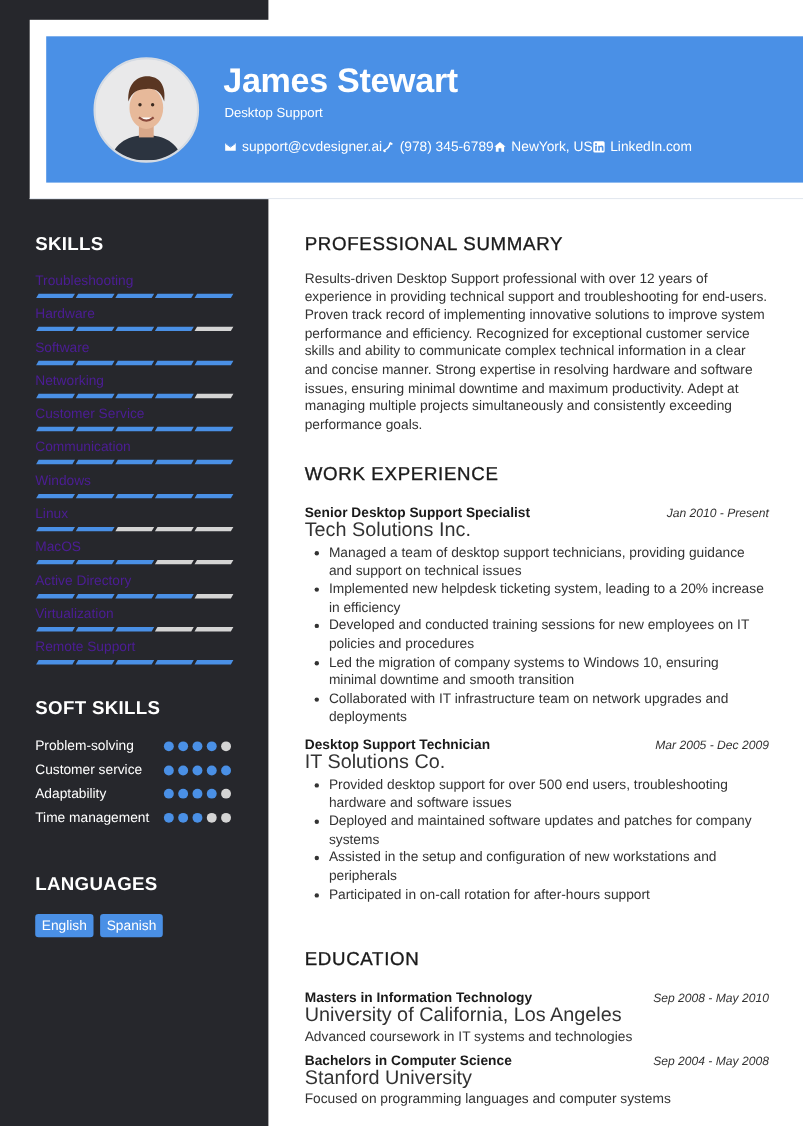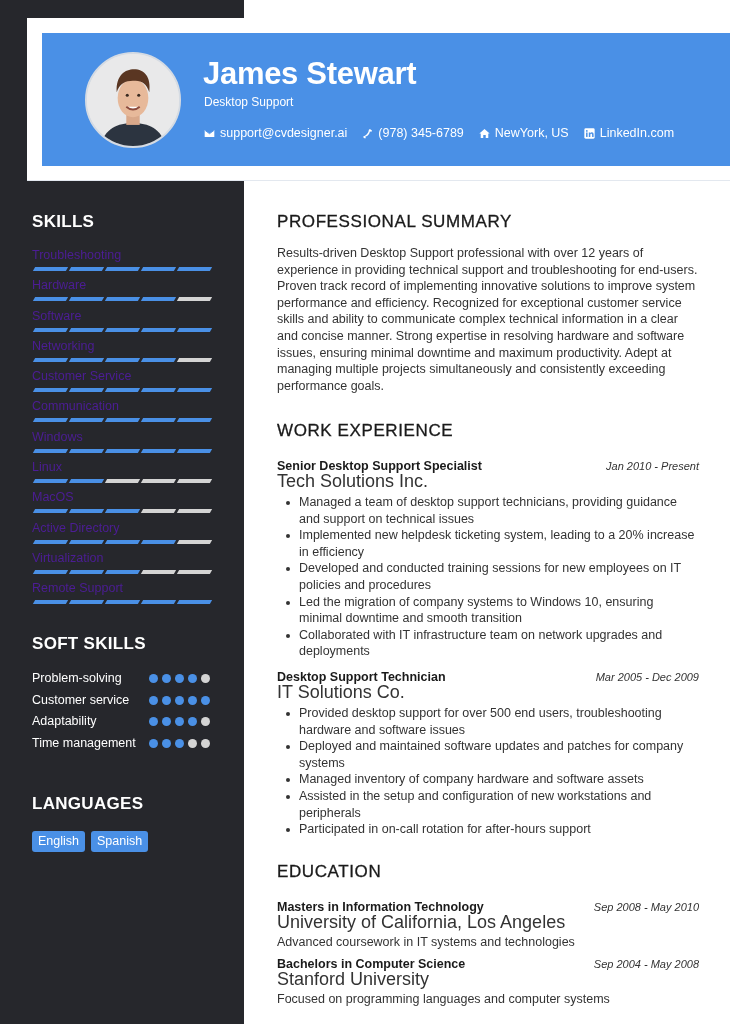--- a/index.html
+++ b/index.html
@@ -34,21 +34,21 @@
   .name {
     position: absolute; left: 203px; top: 56px;
     font-size: 31px; font-weight: bold; color: #ffffff; letter-spacing: -0.3px;
   }
   .role {
     position: absolute; left: 204px; top: 95px;
     font-size: 12px; color: #ffffff;
   }
   .contacts {
     position: absolute; left: 204px; top: 126px;
-    display: flex; gap: 15px; align-items: center;
+    display: flex; align-items: center;
     font-size: 12.5px; color: #ffffff;
   }
   .contact { display: flex; align-items: center; gap: 5px; white-space: nowrap; }
   .contact svg { width: 11px; height: 11px; fill: #ffffff; display: block; }
 
   
   .side-section { position: absolute; left: 32px; width: 190px; color: #ffffff; }
   .side-title { font-size: 17px; font-weight: bold; letter-spacing: 0.3px; color: #ffffff; }
   .skill { height: 30.3px; }
   .skill-label { font-size: 12.5px; color: #4c1d95; line-height: 15px; display: block; }
@@ -353,21 +353,20 @@
       </div>
       <div class="job" style="margin-top: 10px;">
         <div class="job-head">
           <span class="job-title">Desktop Support Technician</span>
           <span class="job-date">Mar 2005 - Dec 2009</span>
         </div>
         <div class="job-company">IT Solutions Co.</div>
         <ul class="bullets">
           <li>Provided desktop support for over 500 end users, troubleshooting hardware and software issues</li>
           <li>Deployed and maintained software updates and patches for company systems</li>
-          <li>Managed inventory of company hardware and software assets</li>
           <li>Assisted in the setup and configuration of new workstations and peripherals</li>
           <li>Participated in on-call rotation for after-hours support</li>
         </ul>
       </div>
     </div>
 </div>
 
 <div class="main" style="top:862px;">
   <div class="section-title">EDUCATION</div>
   <div id="edu">

